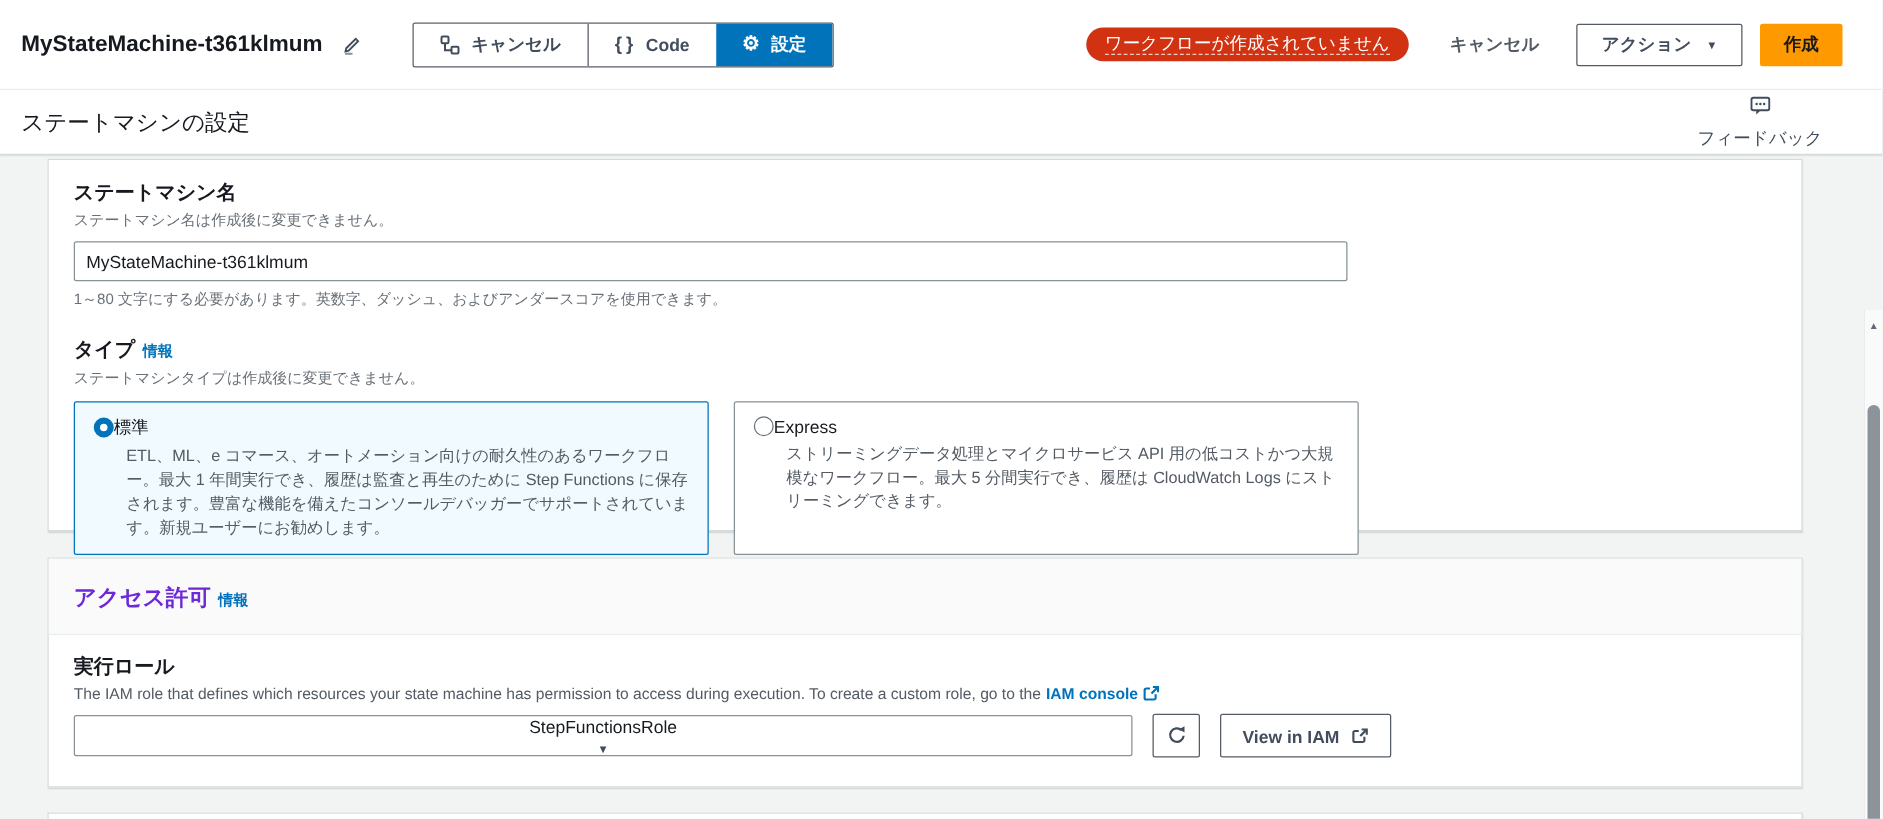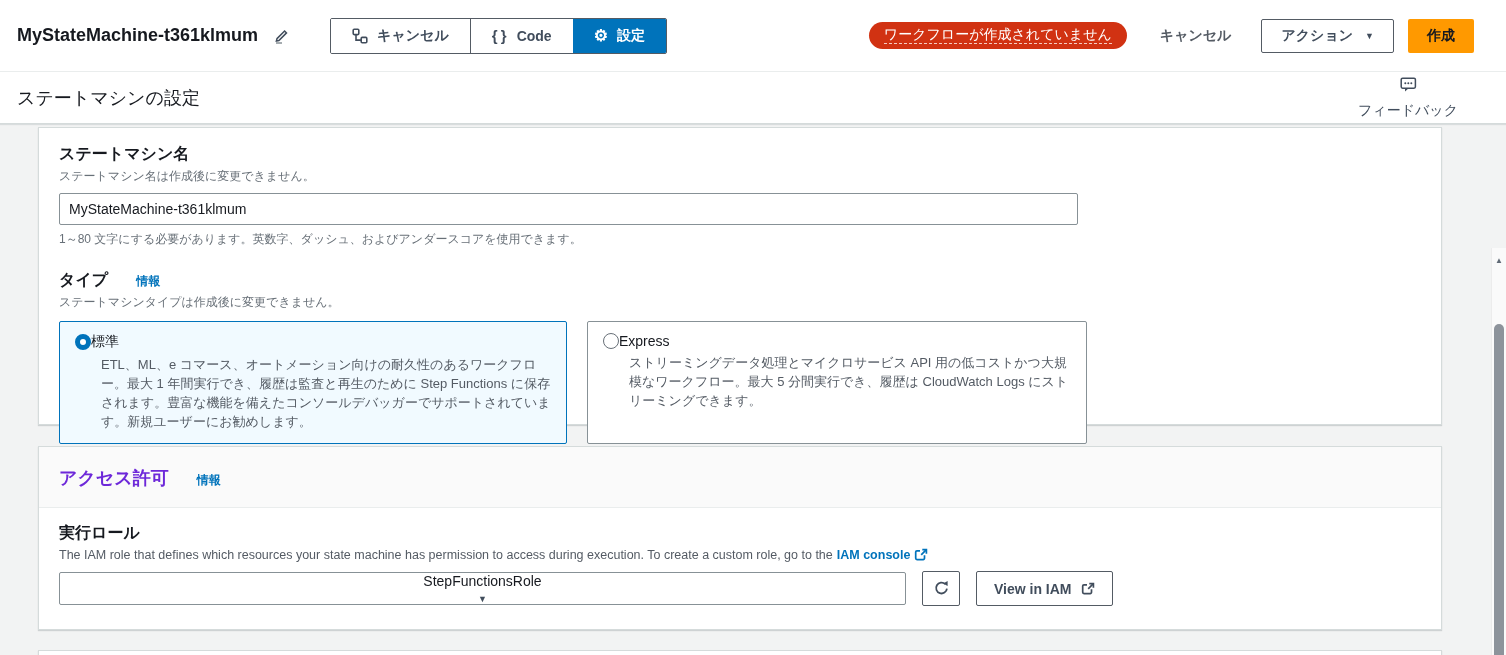--- a/index.html
+++ b/index.html
@@ -68,21 +68,21 @@
   .field-label { font-size:16px; font-weight:700; color:#16191f; }
   .helper { font-size:12px; color:#687078; margin-top:3px; }
   .text-input {
     margin-top:8px; width:1019px; height:32px; border:1px solid #879196; border-radius:2px;
     padding:0 9px; font-size:14px; color:#16191f; font-family:"Liberation Sans",sans-serif;
     display:block; background:#fff;
   }
   .constraint { font-size:12px; color:#687078; margin-top:6px; }
   .type-block { margin-top:22px; }
   .label-row { display:flex; align-items:baseline; }
-  .info-link { margin-left:28px; font-size:12px; font-weight:700; color:#0073bb; cursor:pointer; }
+  .info-link { margin-left:6px; font-size:12px; font-weight:700; color:#0073bb; cursor:pointer; }
   .radio-cards { display:flex; gap:20px; margin-top:10px; align-items:stretch; }
   .radio-card {
     width:508px; border:1px solid #879196; border-radius:2px; background:#fff;
     padding:11px 15px 12px 15px; cursor:pointer;
   }
   .radio-card.selected { border-color:#0073bb; background:#f1faff; }
   .radio-card.rc2 { width:500px; }
   .radio-row { display:flex; align-items:center; gap:0; }
   .radio { width:16px; height:16px; border-radius:50%; background:#fff; flex:0 0 16px; }
   .radio.on  { border:5px solid #0073bb; }

